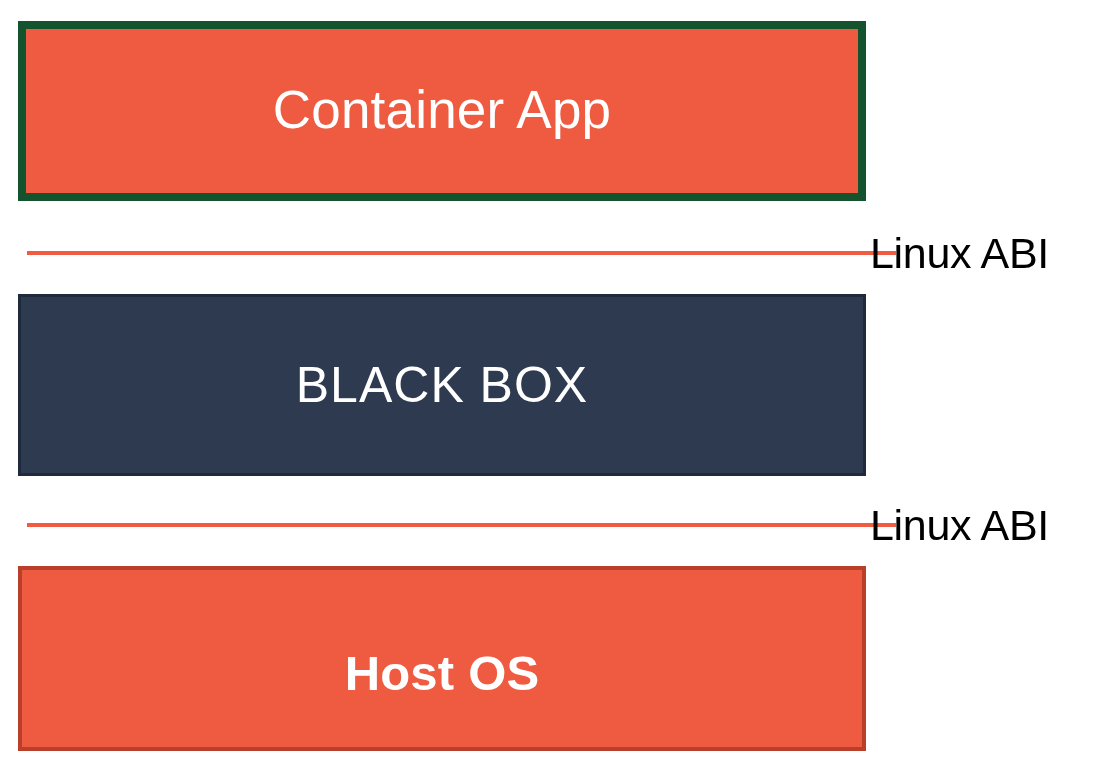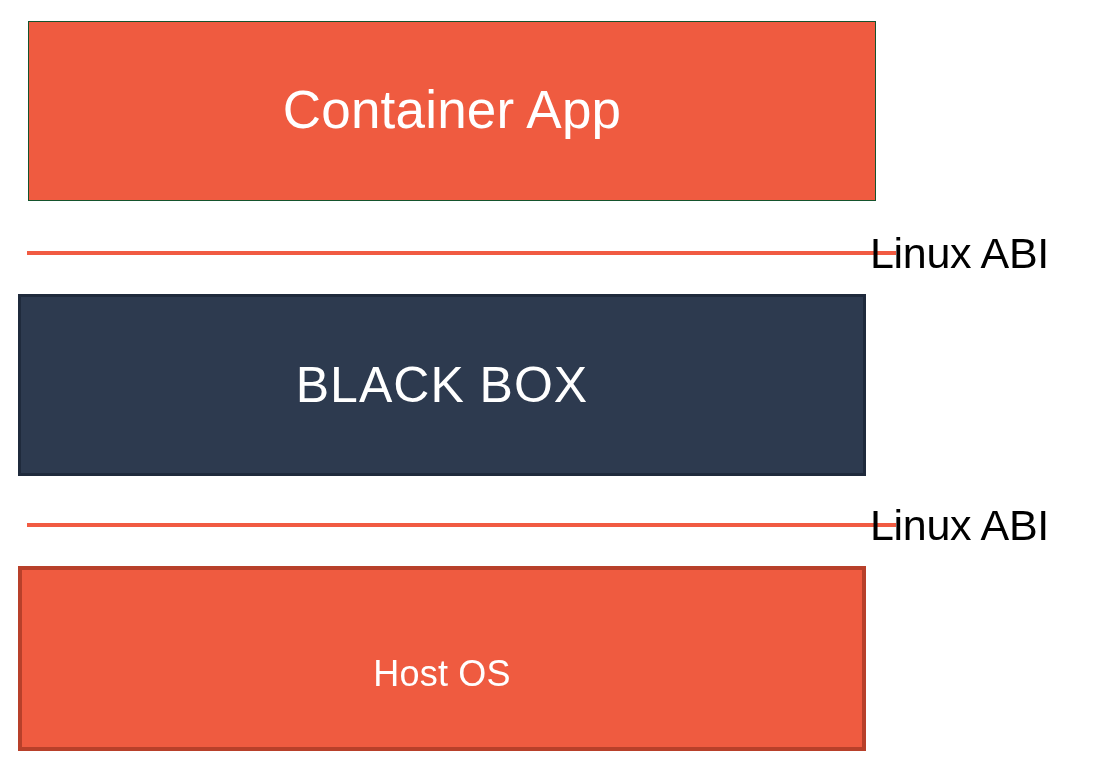--- a/index.html
+++ b/index.html
@@ -32,26 +32,26 @@
     white-space: nowrap;
     user-select: none;
   }
 
   .layer-box .layer-label {
     display: block;
   }
 
   
   #box-container-app {
-    left: 28px;
+    left: 18px;
     top: 21px;
     width: 848px;
     height: 180px;
     background: #ef5b40;
-    border: 1px solid #14532d;
+    border: 8px solid #14532d;
     color: #ffffff;
   }
   #box-container-app .layer-label {
     font-size: 53px;
     font-weight: 400;
     transform: translateY(-1px);
   }
 
   
   #box-black-box {
@@ -73,22 +73,22 @@
   #box-host-os {
     left: 18px;
     top: 566px;
     width: 848px;
     height: 185px;
     background: #ef5b40;
     border: 4px solid #b8402a;
     color: #ffffff;
   }
   #box-host-os .layer-label {
-    font-size: 36px;
-    font-weight: 400;
+    font-size: 49px;
+    font-weight: 700;
     transform: translateY(-2px);
     margin-top: 35px;
   }
 
   
   .abi-row {
     position: absolute;
     left: 8px;
     height: 60px;
     width: 1108px;

